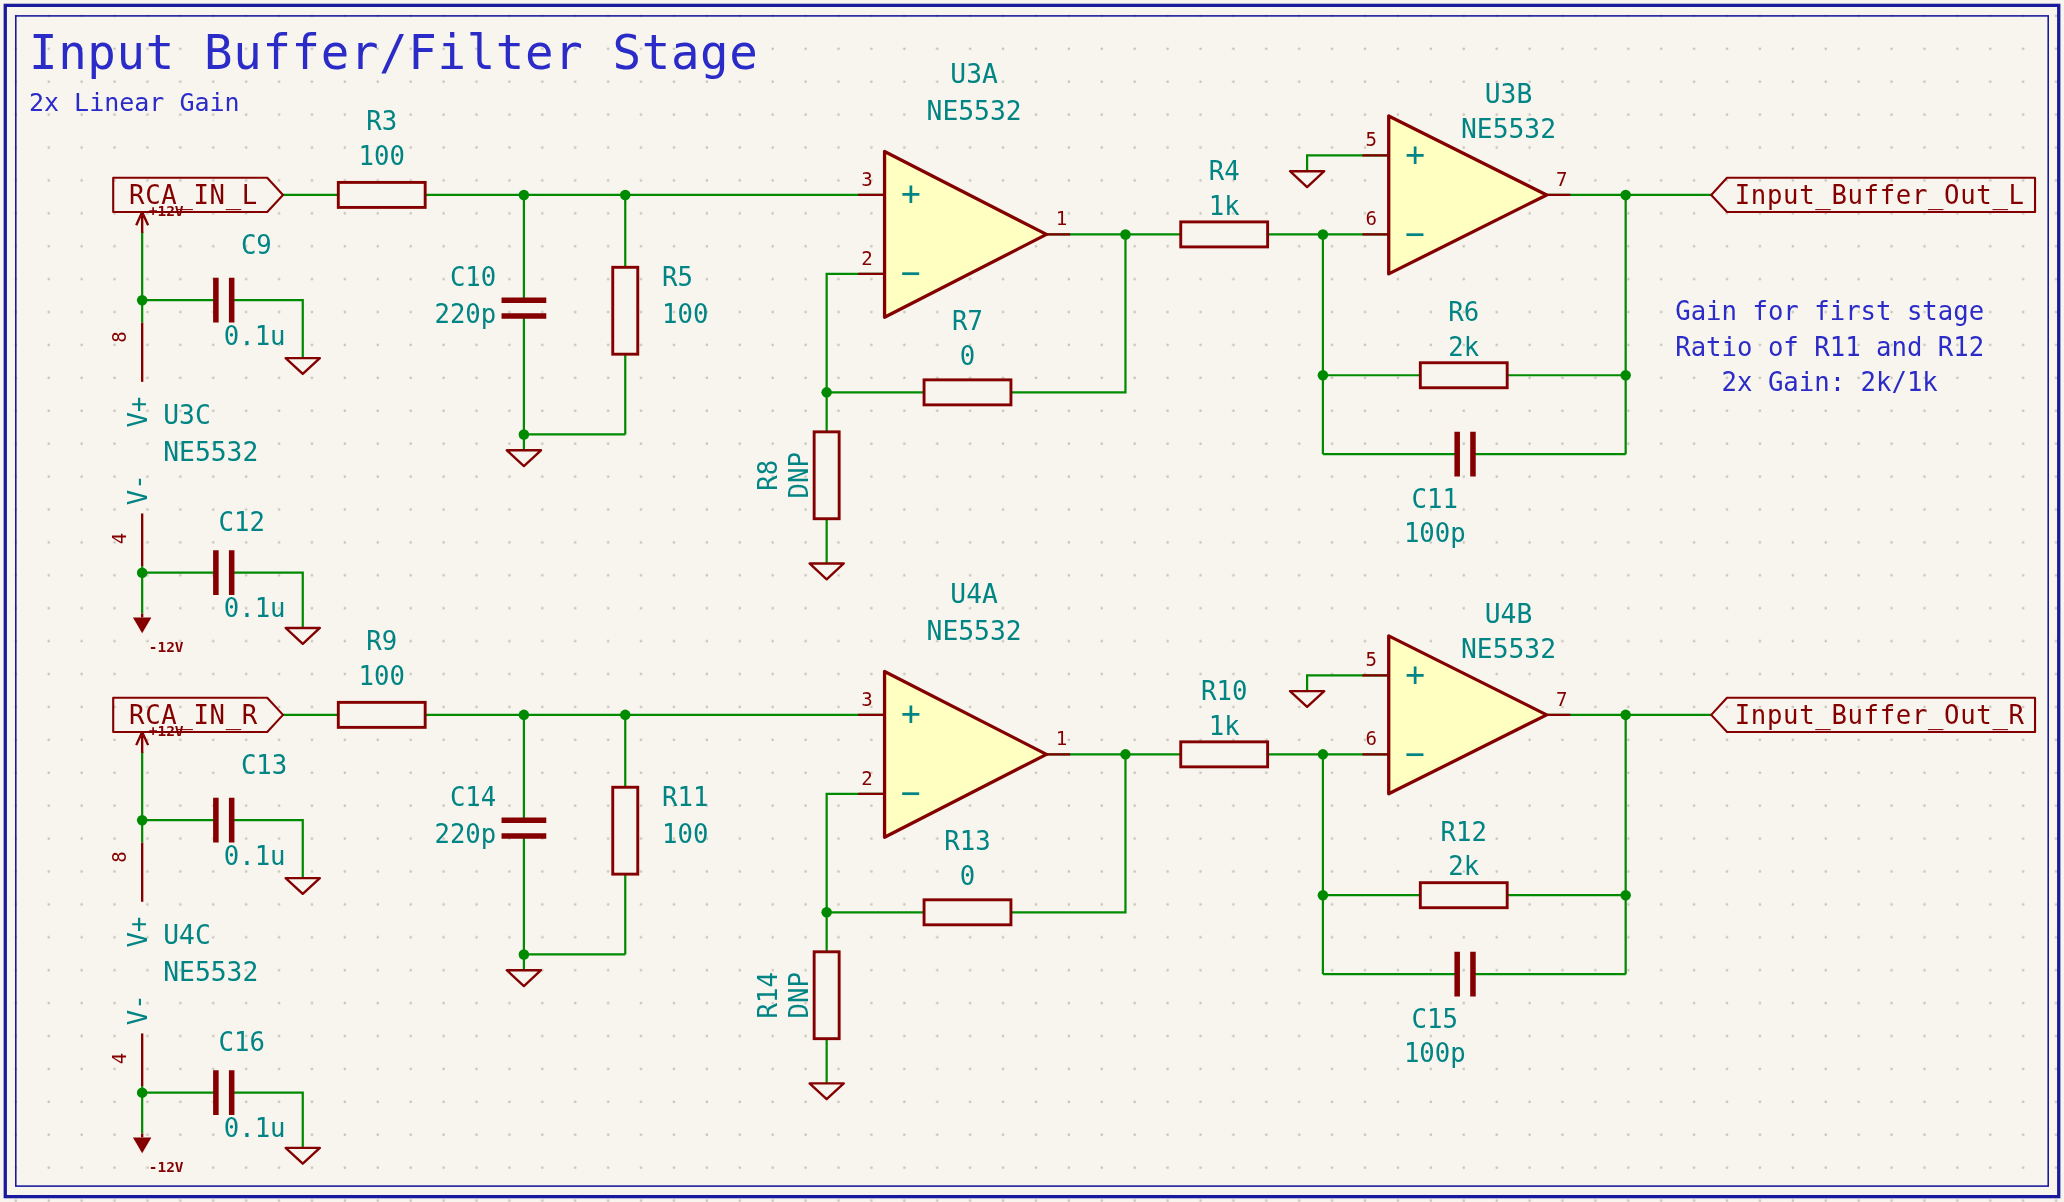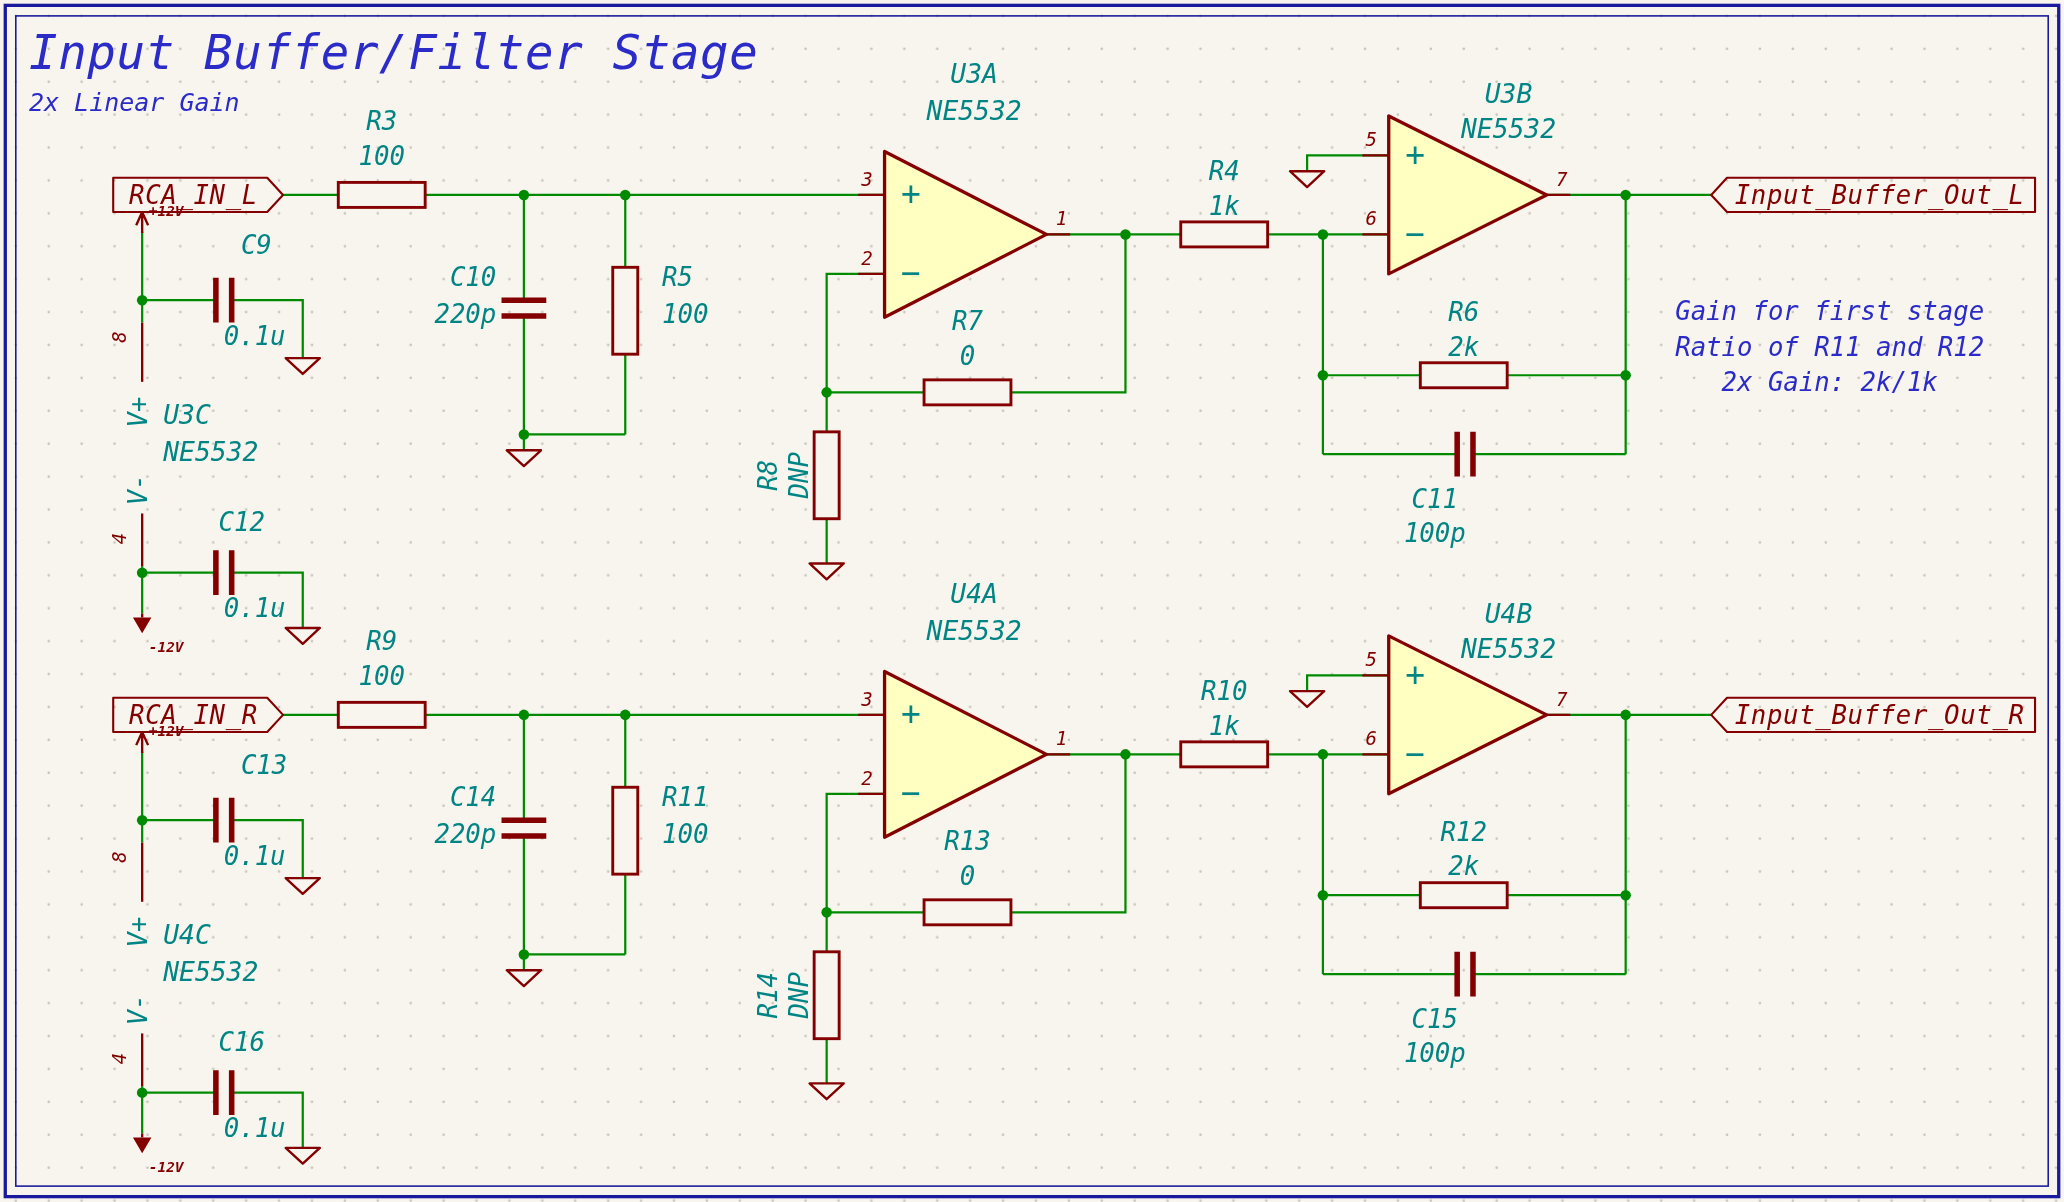--- a/index.html
+++ b/index.html
@@ -1,16 +1,16 @@
 <!DOCTYPE html>
 <html><head>
 <meta charset="utf-8">
 <style>
   html,body{margin:0;padding:0;background:#e8e6df;}
-  #stage{width:2064px;height:1202px;position:relative;overflow:hidden;background:#F7F5EE;font-style:italic;}
+  #stage{width:2064px;height:1202px;position:relative;overflow:hidden;background:#F7F5EE;}
   svg{display:block;}
   text{font-family:"DejaVu Sans Mono","Liberation Mono",monospace;}
   .wire path{stroke:#008A00;stroke-width:1.7;fill:none;}
   .junc circle{fill:#008A00;stroke:none;}
   .body{fill:#F7F5EE;stroke:#840000;stroke-width:2.2;}
   .opamp{fill:#FFFFC2;stroke:#840000;stroke-width:2.5;stroke-linejoin:round;}
   .plate path{stroke:#840000;stroke-width:4.2;fill:none;}
   .pinline path{stroke:#840000;stroke-width:1.8;fill:none;}
   .gnd path{stroke:#840000;stroke-width:1.8;fill:none;stroke-linejoin:round;}
   .pwr path{stroke:#840000;stroke-width:1.8;fill:none;}

